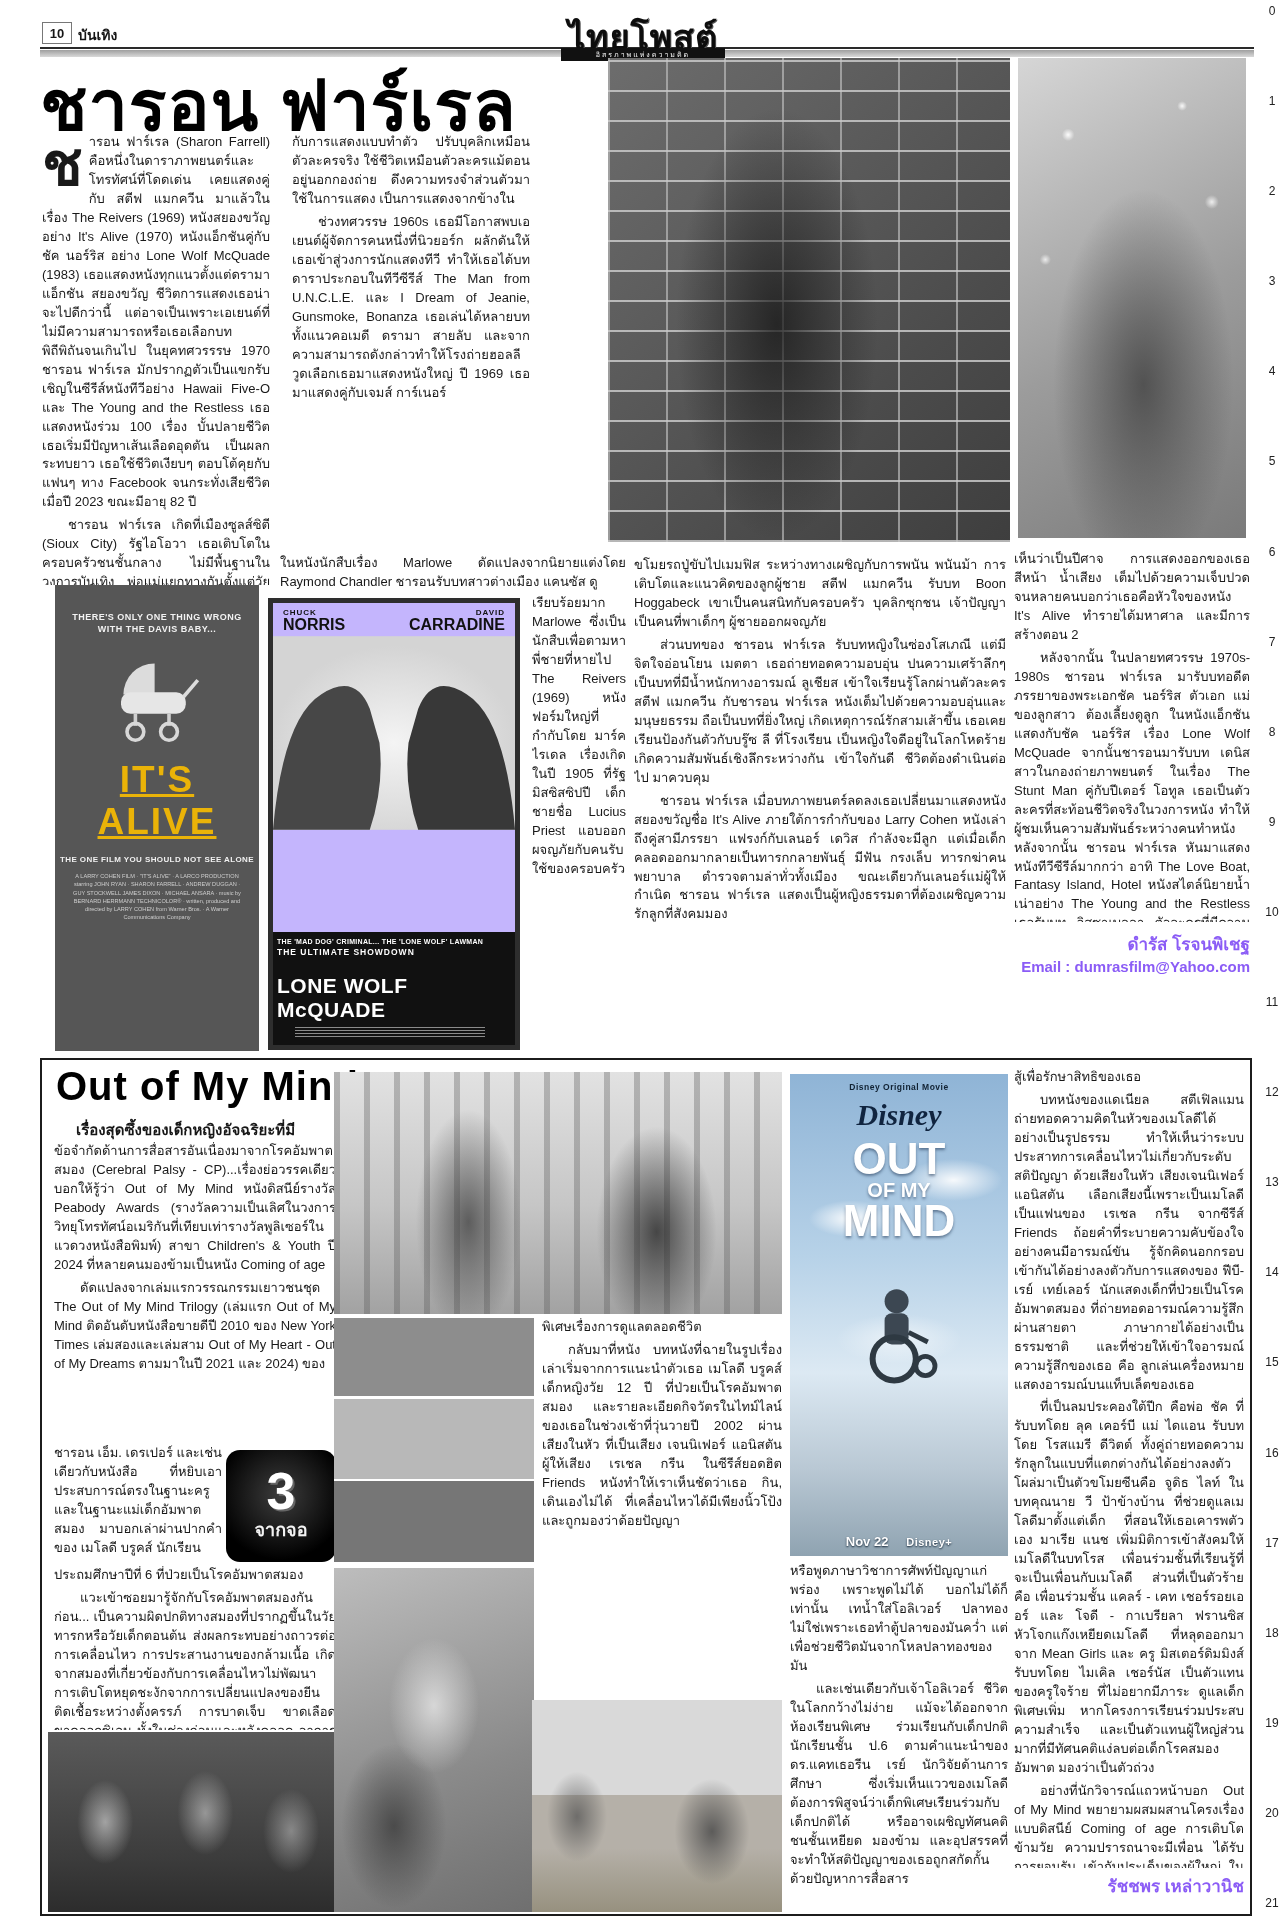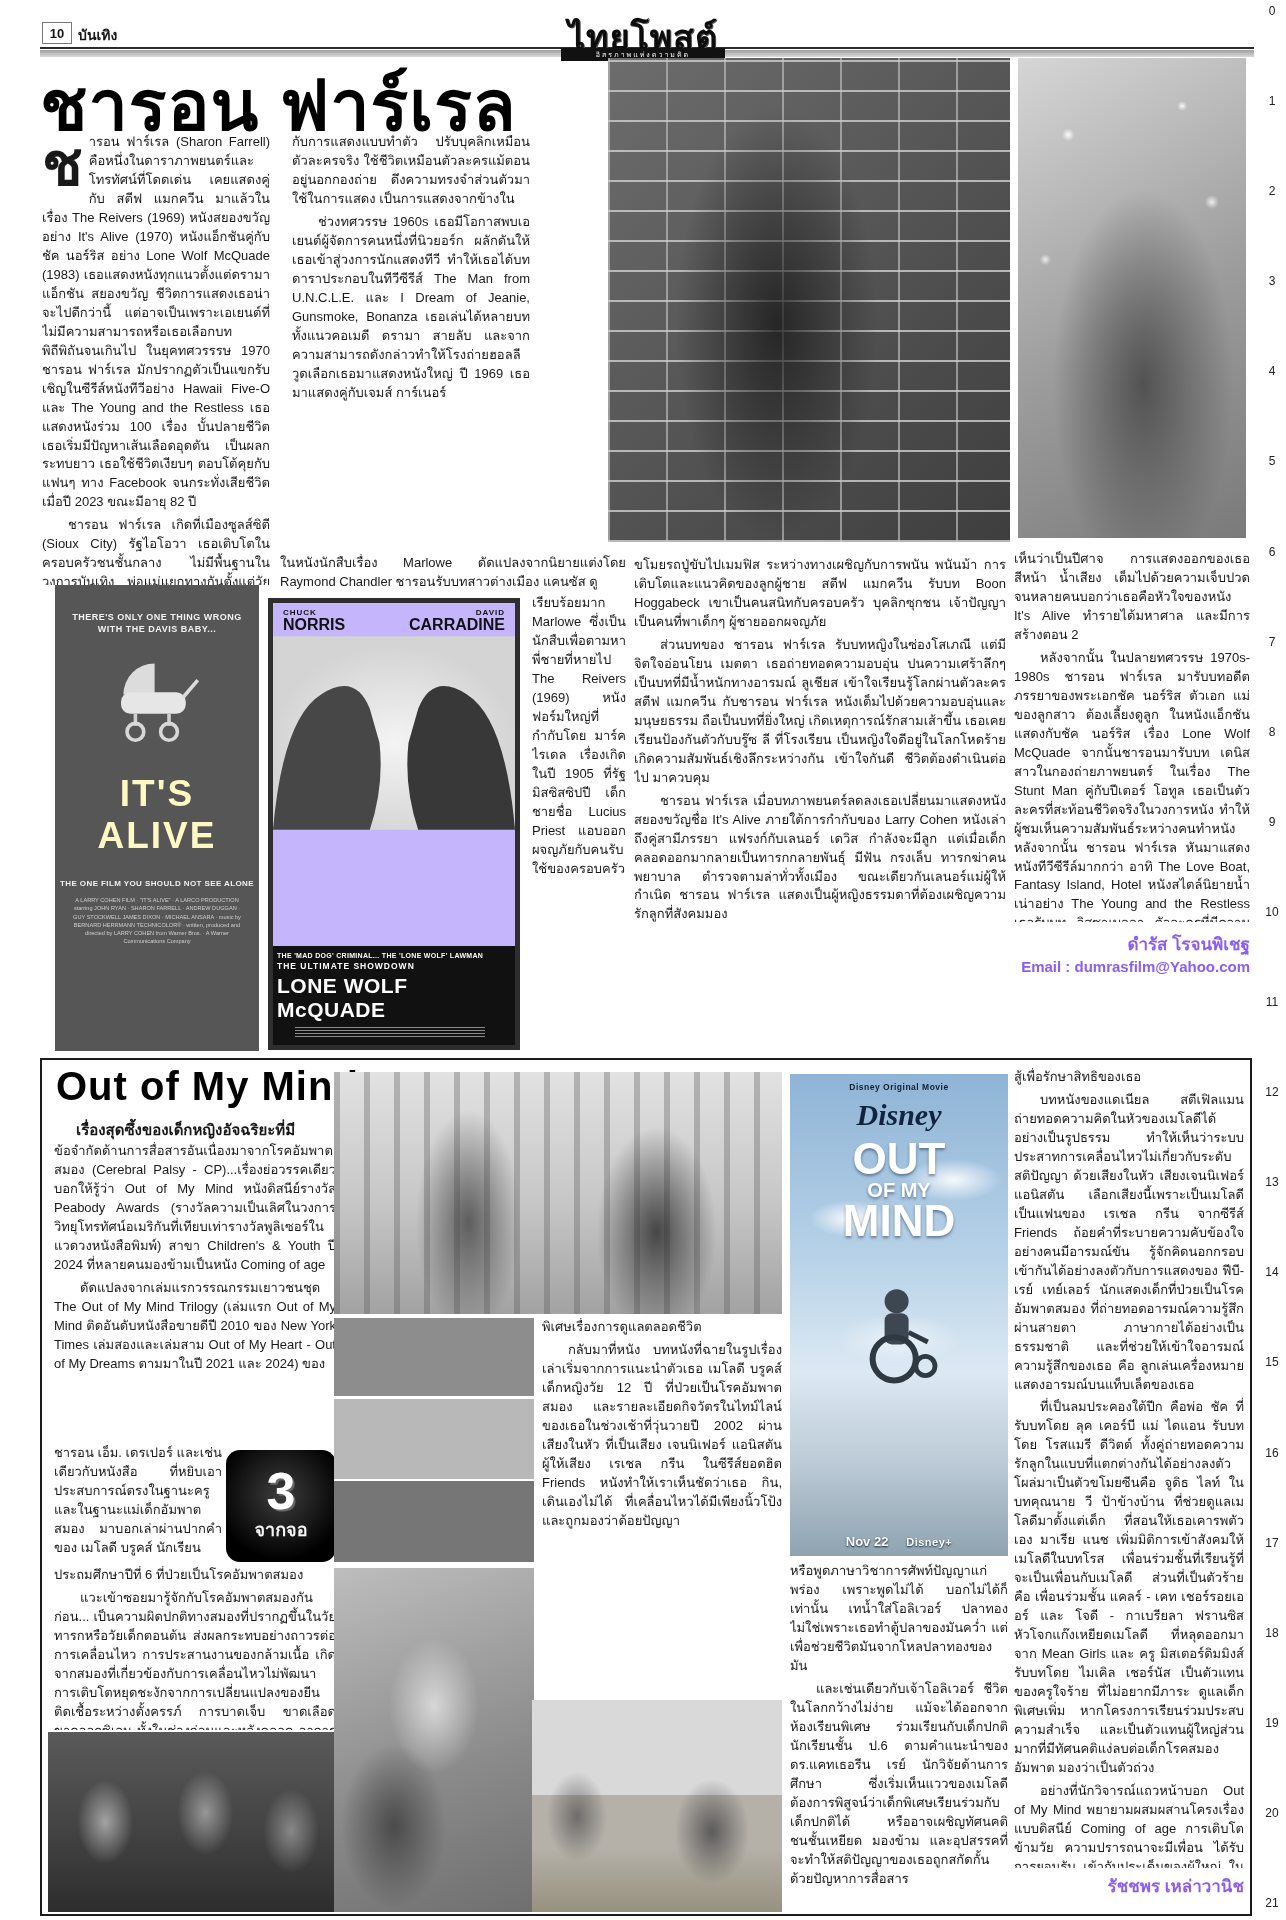--- a/index.html
+++ b/index.html
@@ -30,36 +30,36 @@
 
   .headline{position:absolute;left:40px;top:50px;font-size:70px;font-weight:900;
             letter-spacing:1px;color:#000;}
 
   .dropcap{float:left;font-size:60px;line-height:.85;font-weight:900;padding:6px 6px 0 0;}
 
   
   .poster-ia{position:absolute;left:55px;top:585px;width:204px;height:466px;background:#565656;
              color:#eee;text-align:center;overflow:hidden;}
   .ia-tag{font-size:9px;font-weight:bold;letter-spacing:.5px;margin-top:26px;line-height:1.35;color:#f2f2f2;}
-  .ia-title{font-size:37px;font-weight:900;letter-spacing:2px;color:#fef9c3;margin-top:24px;}
-  .ia-sub{font-size:8px;font-weight:bold;letter-spacing:.4px;color:#f0f0f0;margin-top:22px;}
+  .ia-title{font-size:37px;font-weight:900;letter-spacing:2px;color:#eab308;margin-top:10px;text-decoration:underline;}
+  .ia-sub{font-size:8px;font-weight:bold;letter-spacing:.4px;color:#f0f0f0;margin-top:12px;}
   .ia-credits{font-size:5.6px;line-height:1.45;color:#cfcfcf;margin:8px 14px 0 14px;}
 
   
   .poster-mq{position:absolute;left:268px;top:598px;width:252px;height:452px;background:#c4b5fd;
              border:5px solid #2e2e2e;box-sizing:border-box;overflow:hidden;}
   .mq-names{display:flex;justify-content:space-between;padding:6px 10px 0 10px;}
   .mq-name{font-weight:900;color:#111;line-height:1;}
   .mq-name .small{display:block;font-size:8px;letter-spacing:1px;}
   .mq-name .big{display:block;font-size:16px;}
   .mq-bottom{position:absolute;left:0;right:0;bottom:0;background:#111;color:#fff;
              padding:6px 12px 8px 4px;}
   .mq-tag{font-size:7px;font-weight:bold;letter-spacing:.3px;}
   .mq-tag2{font-size:8.5px;font-weight:bold;margin-top:2px;letter-spacing:1px;}
-  .mq-title{font-size:21px;font-weight:900;letter-spacing:.5px;margin-top:3px;}
+  .mq-title{font-size:21px;font-weight:900;letter-spacing:.5px;margin-top:17px;}
   .mq-cred{height:10px;margin:5px 18px 0 18px;
            background:repeating-linear-gradient(0deg,#8b8b8b 0 1px,transparent 1px 3px);}
 
   
   .a2box{position:absolute;left:40px;top:1058px;width:1212px;height:858px;border:2px solid #1c1c1c;
          box-sizing:border-box;}
   .a2title{position:absolute;left:14px;top:4px;font-size:40px;font-weight:900;letter-spacing:1px;color:#000;}
   .a2lede{position:absolute;left:34px;top:58px;font-size:15px;font-weight:bold;}
 
   .logo3{position:absolute;left:184px;top:390px;width:110px;height:112px;background:

